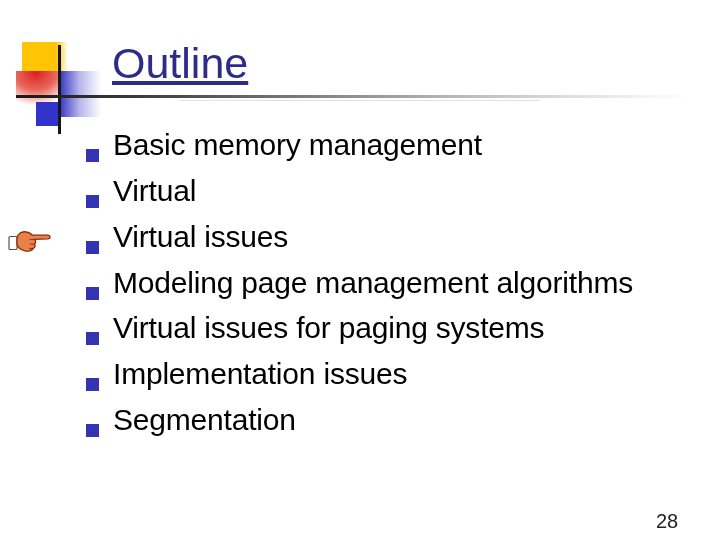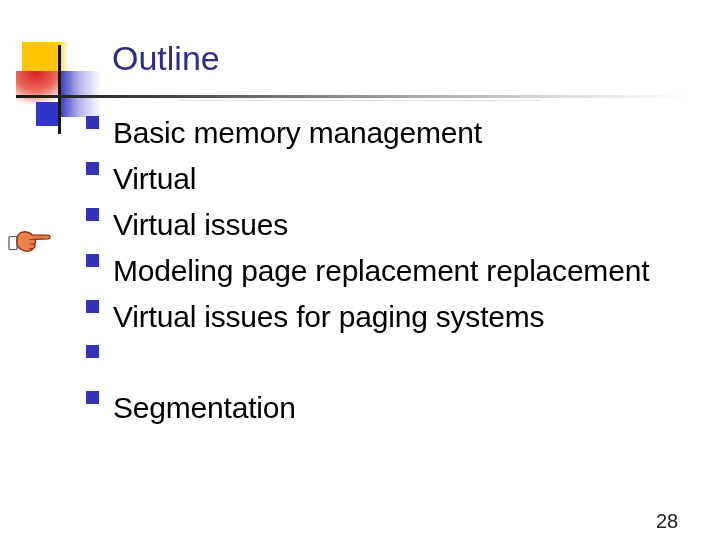--- a/index.html
+++ b/index.html
@@ -44,34 +44,35 @@
     background: linear-gradient(90deg, #181818 0%, #3c3c3c 18%, #7d7d7d 42%, #b3b3b3 62%, #dcdcdc 80%, rgba(255,255,255,0) 98%);
   }
   .h-line-echo {
     left: 180px; top: 100px; width: 360px; height: 1px;
     background: #e2e2e2;
   }
   
   .title {
     position: absolute;
     left: 112px; top: 40px;
-    font-size: 34px;
+    font-size: 43px;
     line-height: 1.1;
     color: var(--title-text, #2d2d87);
     white-space: nowrap;
+    text-decoration: underline;
   }
   
   .outline-list {
     position: absolute;
     left: 86px; top: 116px;
     width: 610px;
   }
   .outline-item {
     display: flex;
-    align-items: flex-start;
+    align-items: flex-end;
     height: 45.9px;
     white-space: nowrap;
   }
   .bullet {
     width: 13px; height: 13px;
     background: var(--bullet-blue, #3333b3);
     margin-right: 14px;
     flex: 0 0 auto;
   }
   .item-text {
@@ -129,30 +130,31 @@
       </div>
 
       <div class="outline-item">
         <span class="bullet"></span>
         <span class="item-text">Virtual issues</span>
       </div>
 
 
       <div class="outline-item">
         <span class="bullet"></span>
-        <span class="item-text">Modeling page replacement replacement</span>
+        <span class="item-text">Modeling page management algorithms</span>
       </div>
 
       <div class="outline-item">
         <span class="bullet"></span>
         <span class="item-text">Virtual issues for paging systems</span>
       </div>
 
       <div class="outline-item">
         <span class="bullet"></span>
+        <span class="item-text">Implementation issues</span>
       </div>
 
       <div class="outline-item">
         <span class="bullet"></span>
         <span class="item-text">Segmentation</span>
       </div>
     </div>
 
   <div class="page-number">28</div>
 

